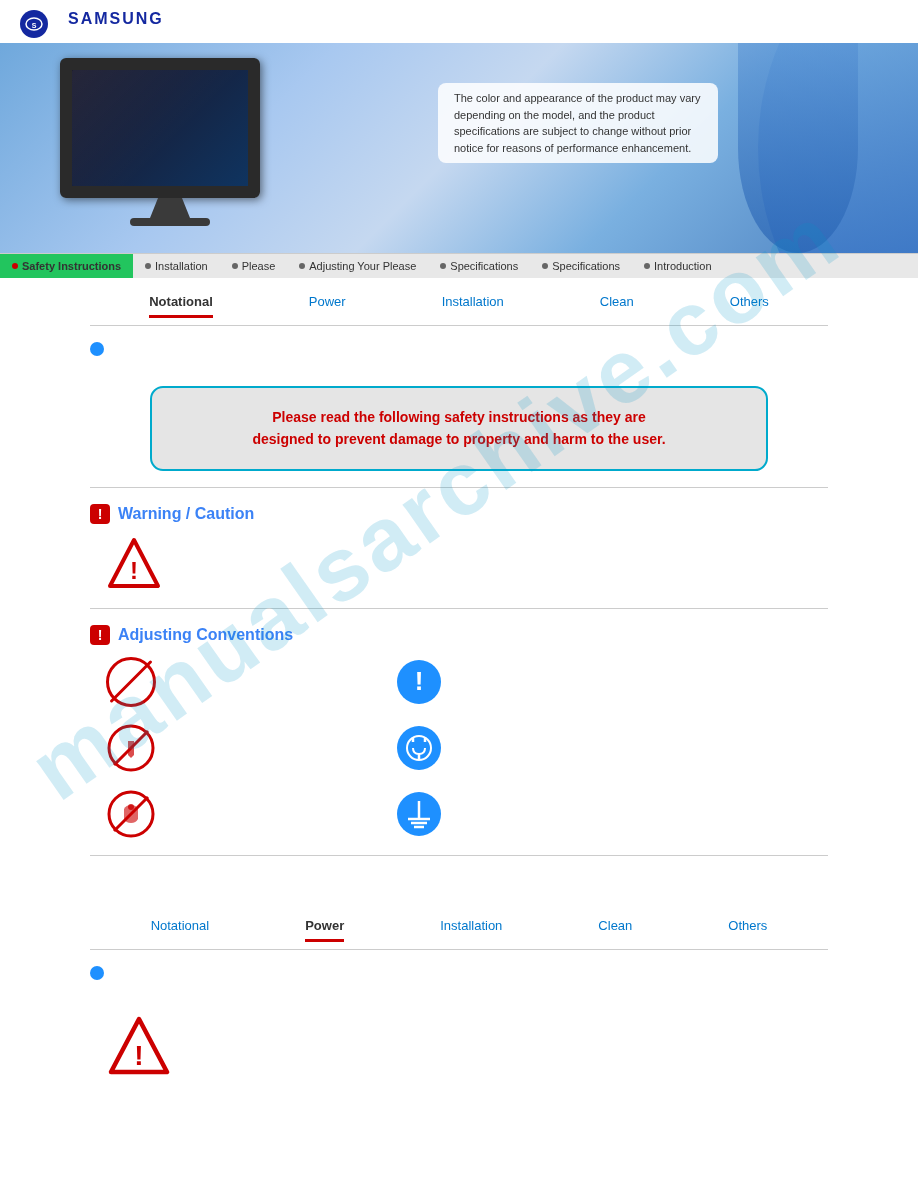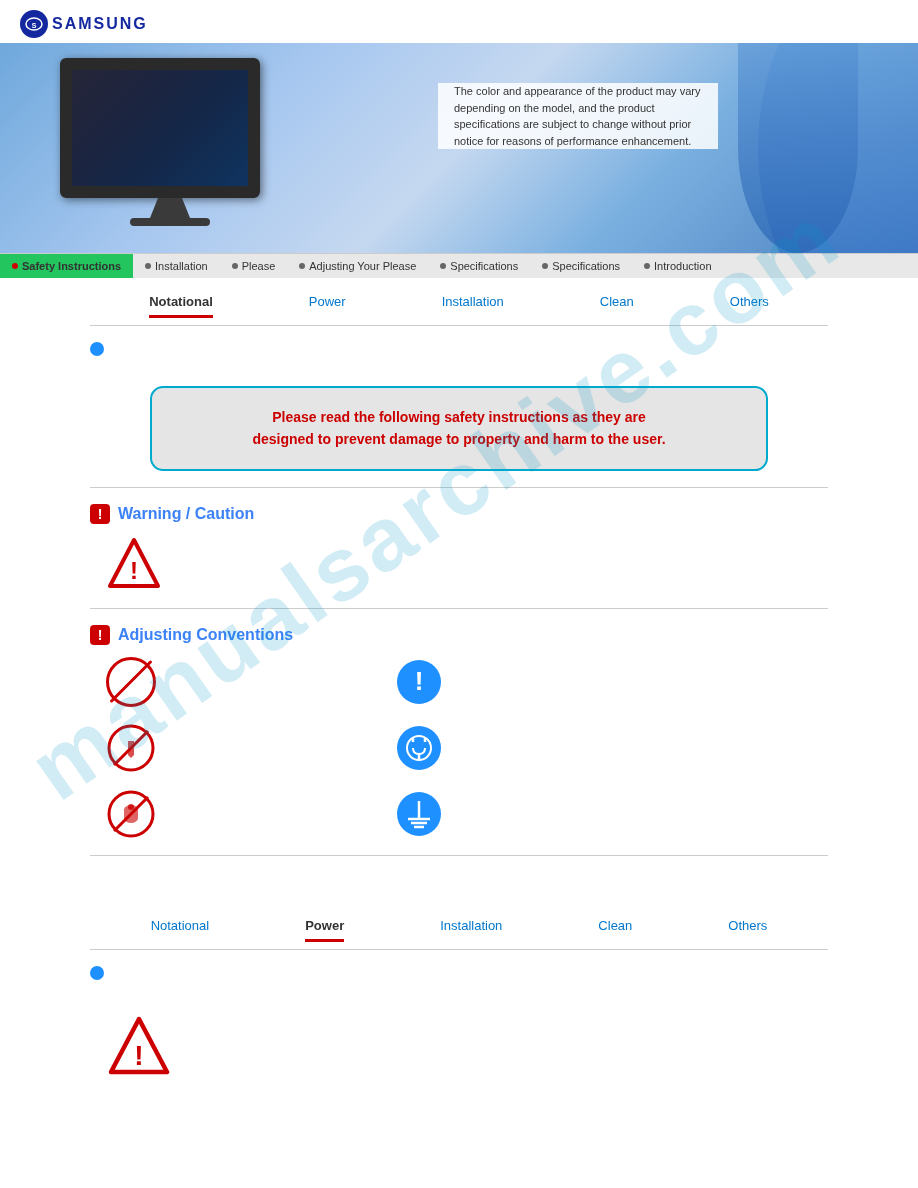--- a/index.html
+++ b/index.html
@@ -11,22 +11,21 @@
       overflow-x: hidden;
     }
 
     
     .header {
       padding: 10px 20px 5px 20px;
       background: #fff;
     }
     .samsung-logo {
       display: flex;
-      align-items: center;
-      gap: 4px;
+      gap: 20px;
     }
     .samsung-logo-circle {
       width: 28px;
       height: 28px;
       border-radius: 50%;
       background: #1428A0;
       display: flex;
       align-items: center;
       justify-content: center;
     }
@@ -74,22 +73,22 @@
       height: 8px;
       background: #3a3a3a;
       margin: 0 auto;
       border-radius: 4px;
     }
     .hero-text-box {
       position: absolute;
       right: 200px;
       top: 40px;
       background: rgba(255,255,255,0.85);
-      border-radius: 0;
-      padding: 0 16px;
+      border-radius: 8px;
+      padding: 7px 16px;
       max-width: 280px;
     }
     .hero-text-box p {
       font-size: 11px;
       color: #333;
       line-height: 1.5;
     }
     .hero-swoosh {
       position: absolute;
       right: 0;

